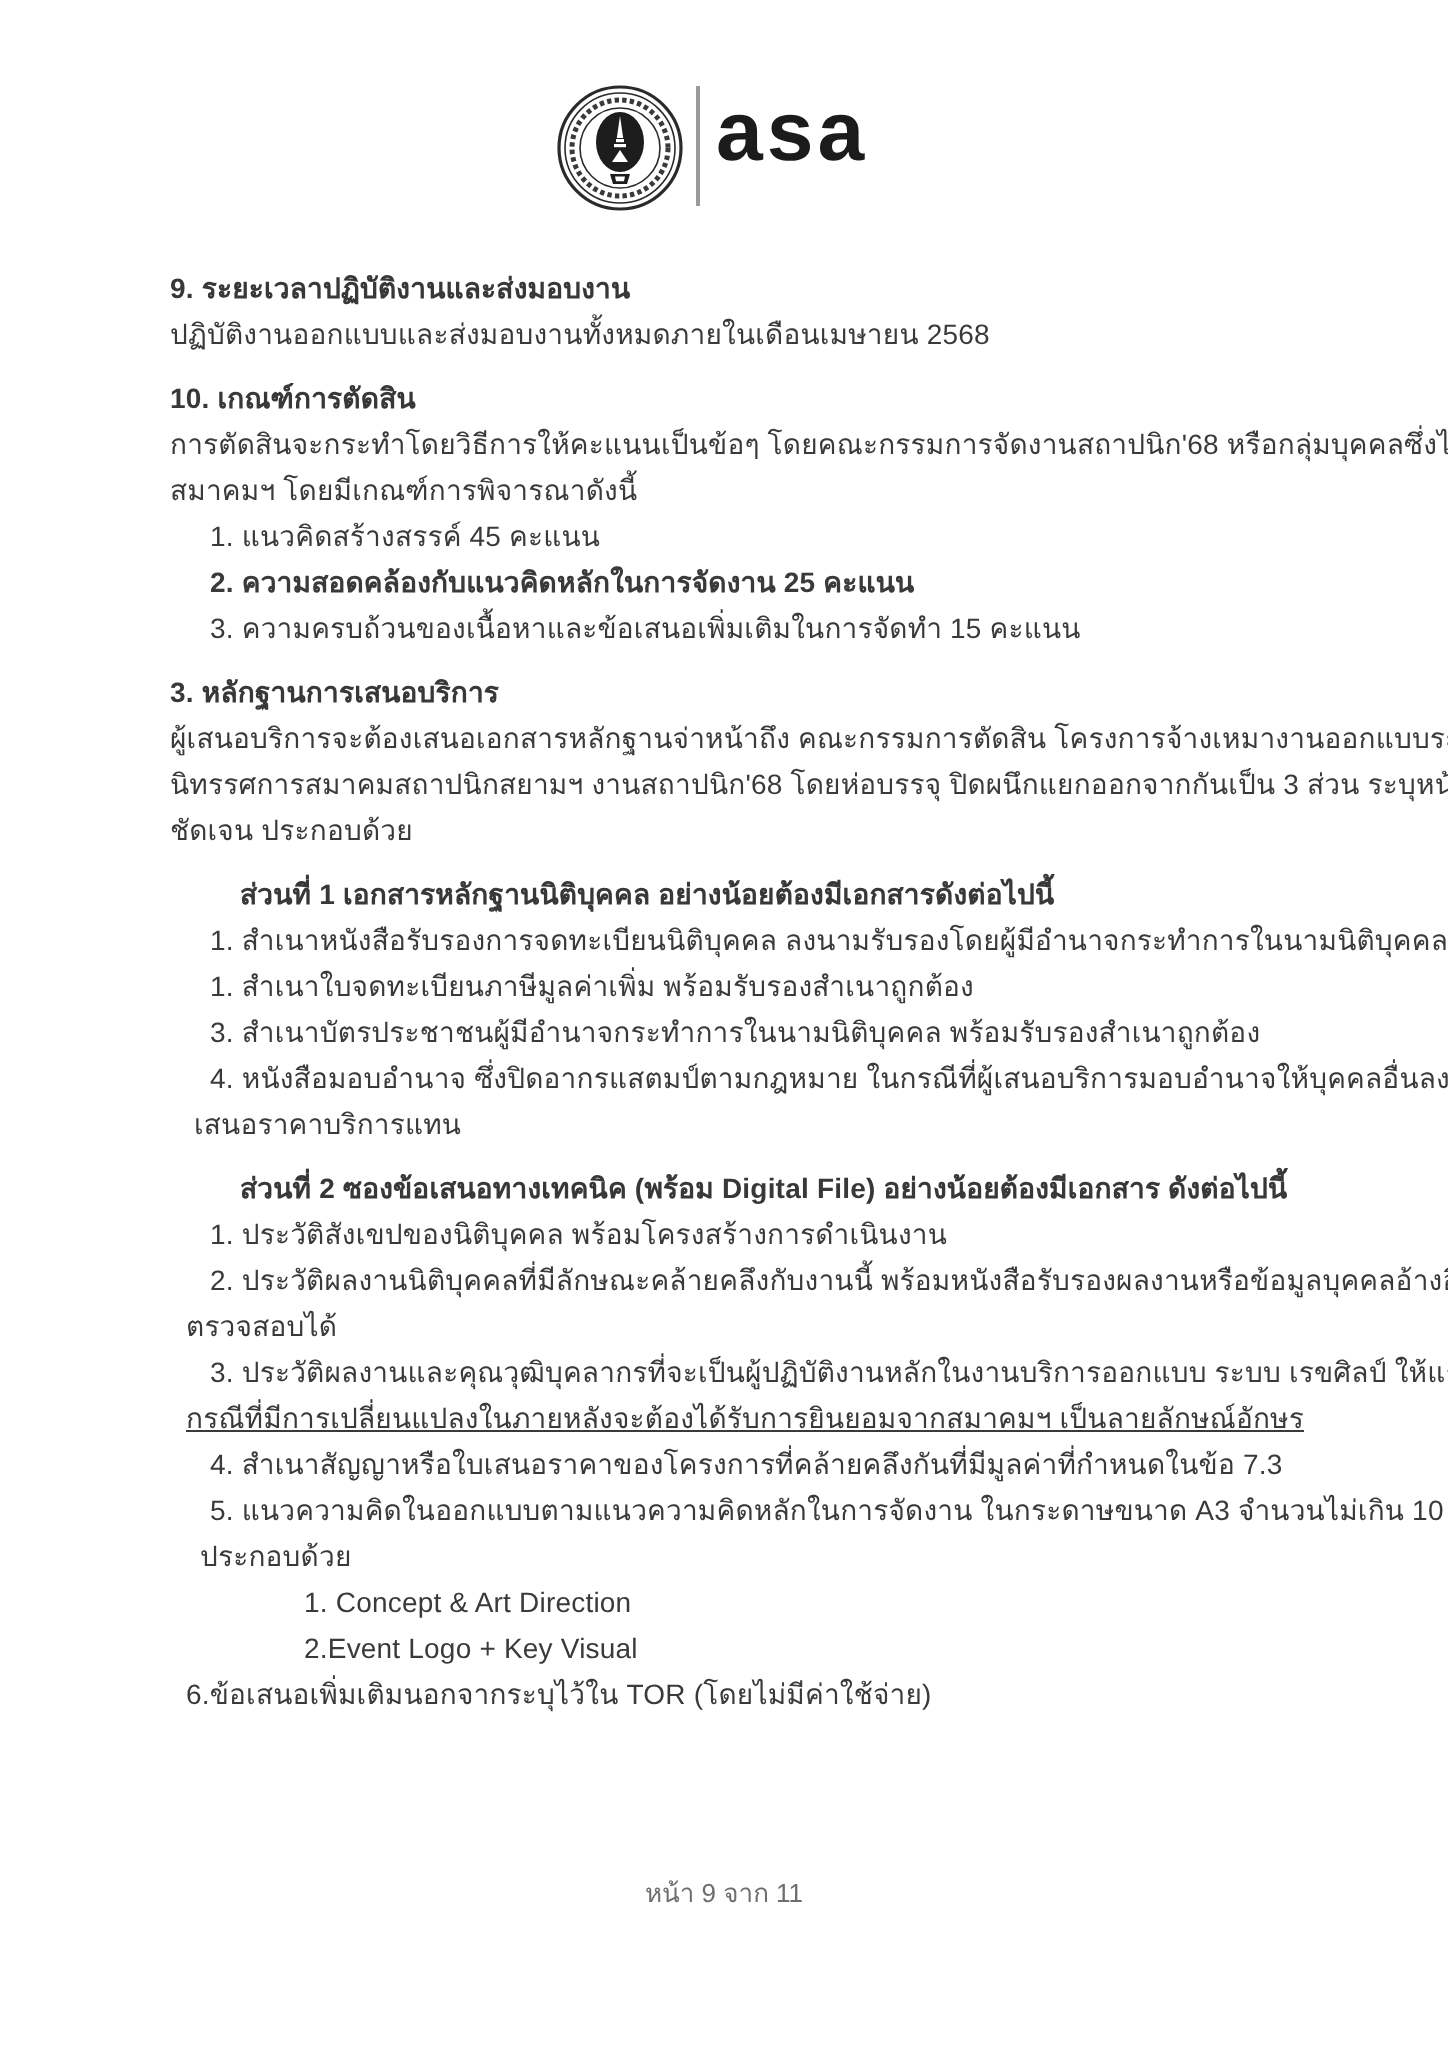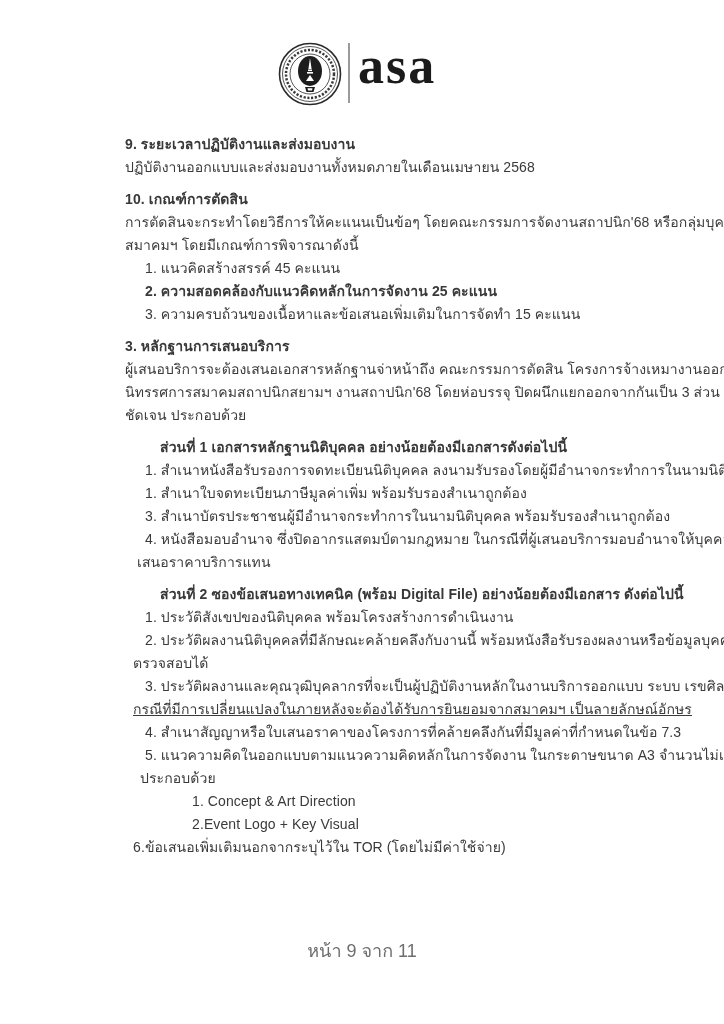--- a/index.html
+++ b/index.html
@@ -35,53 +35,52 @@
     left: 348px;
     top: 43px;
     width: 2px;
     height: 60px;
     background: #9a9a9a;
   }
   .wordmark {
     position: absolute;
     left: 358px;
     top: 46px;
-    font-size: 52px;
+    font-size: 42px;
     font-weight: 900;
     letter-spacing: 2px;
     color: #1b1b1b;
     line-height: 40px;
-    font-family: Liberation Serif, serif;
+    font-family: Liberation Sans, sans-serif;
   }
 
   
   main {
     position: absolute;
     left: 85px;
     top: 133px;
     width: 600px;
   }
   .line {
     font-size: 14px;
     line-height: 23px;
     white-space: nowrap;
     letter-spacing: 0.1px;
-    margin-left: 40px;
   }
   .line.gap { margin-top: 9px; }
   .style-heading, .style-subheading { font-weight: bold; color: #383838; }
 
   
   .footer {
     position: absolute;
     left: 0;
     top: 936px;
     width: 724px;
     text-align: center;
-    font-size: 18px;
+    font-size: 13px;
     color: #6e6e6e;
   }
 </style>
 </head>
 <body>
 
 <div class="header">
   <svg class="emblem" viewBox="0 0 64 64" aria-hidden="true">
     <circle cx="32" cy="32" r="30.5" fill="none" stroke="#2a2a2a" stroke-width="1.6"></circle>
     <circle cx="32" cy="32" r="27.5" fill="none" stroke="#2a2a2a" stroke-width="0.8"></circle>

